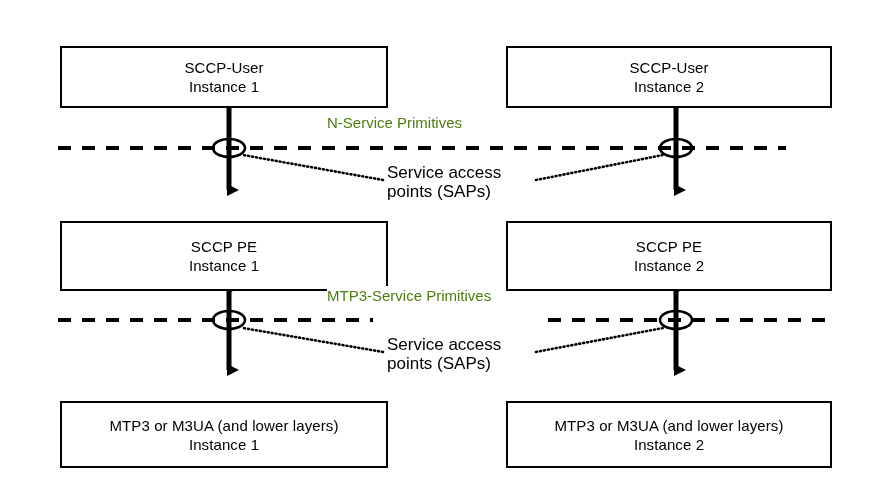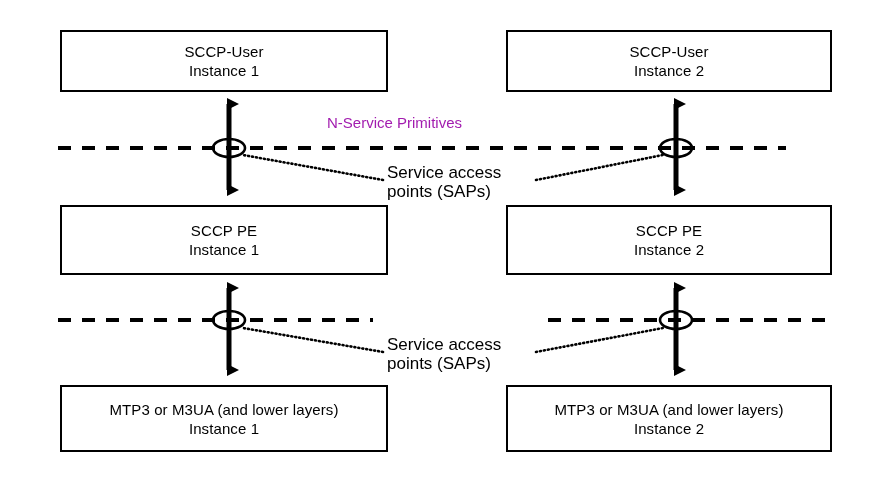--- a/index.html
+++ b/index.html
@@ -33,30 +33,31 @@
     box-sizing: border-box;
     display: flex;
     flex-direction: column;
     align-items: center;
     justify-content: center;
     font-size: 15px;
     line-height: 19px;
     color: #000000;
     text-align: center;
     z-index: 3;
+    margin-top: 16px;
   }
   .node-line {
     white-space: nowrap;
     letter-spacing: 0.1px;
   }
   .flow-label {
     position: absolute;
     font-size: 15px;
     line-height: 19px;
-    color: #a21caf;
+    color: #4d7c0f;
     white-space: nowrap;
     z-index: 4;
     background: #ffffff;
   }
   .sap-label {
     position: absolute;
     font-size: 17px;
     line-height: 19px;
     color: #000000;
     text-align: left;
@@ -138,20 +139,21 @@
     <div class="node-line">Instance 2</div>
   </div>
 
   <div class="node-box" style="left:506px; top:385px; width:326px; height:67px;">
     <div class="node-line">MTP3 or M3UA (and lower layers)</div>
     <div class="node-line">Instance 2</div>
   </div>
 
   <div class="flow-label" style="left:327px; top:113px;">N-Service Primitives</div>
 
+  <div class="flow-label" style="left:327px; top:286px;">MTP3-Service Primitives</div>
 
   <div class="sap-label" style="left:387px; top:163px;">
     <span>Service access</span>
     <span>points (SAPs)</span>
   </div>
 
   <div class="sap-label" style="left:387px; top:335px;">
     <span>Service access</span>
     <span>points (SAPs)</span>
   </div>

